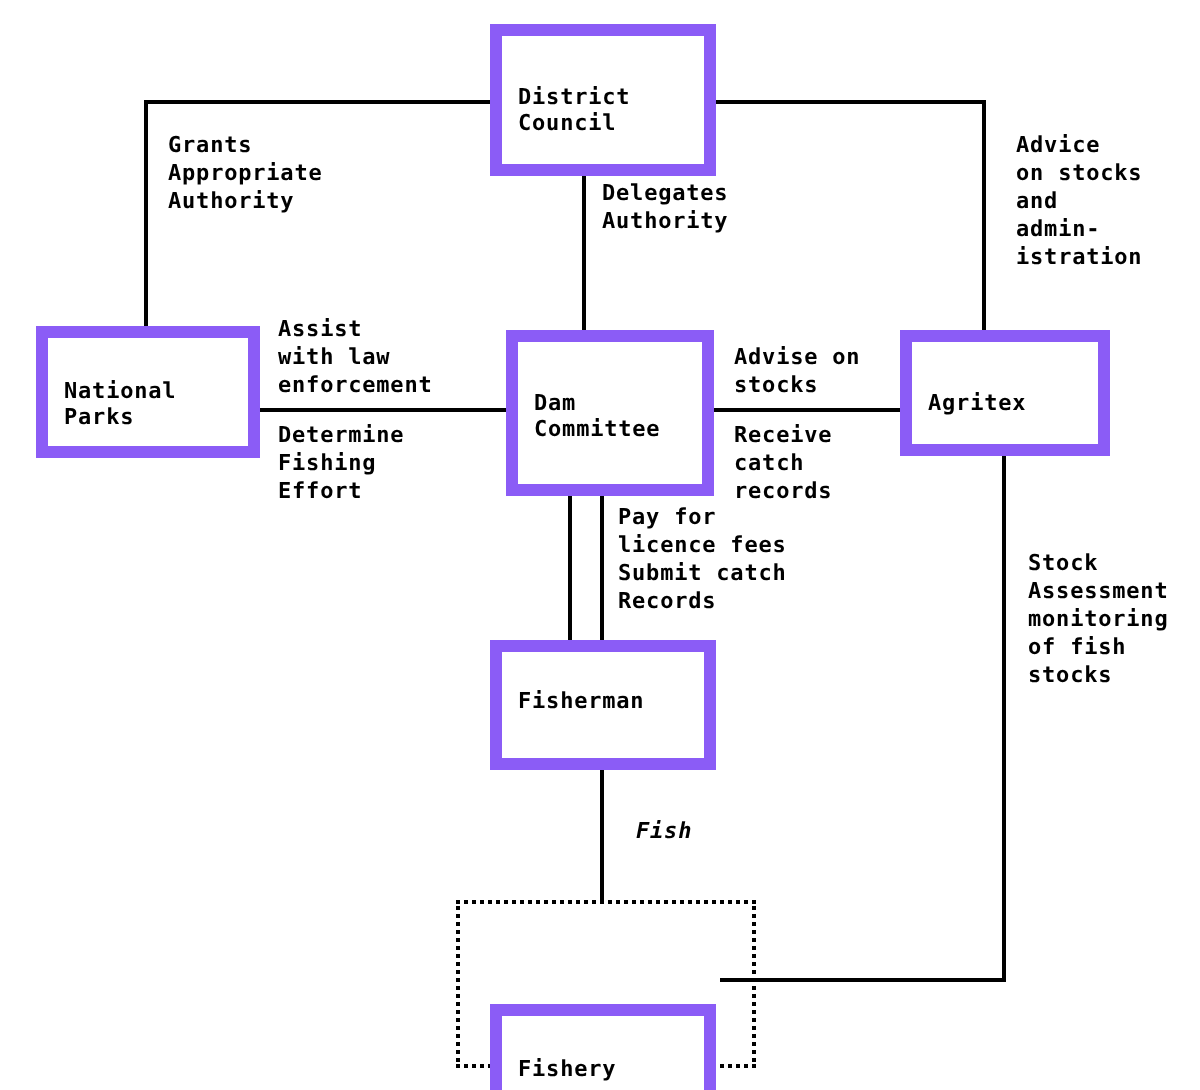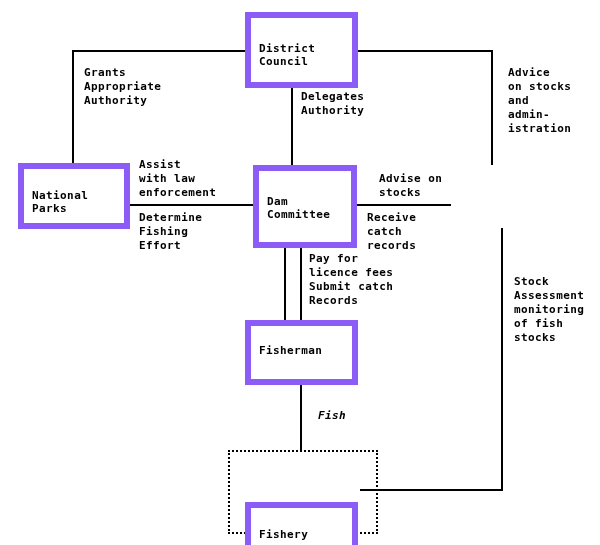--- a/index.html
+++ b/index.html
@@ -100,20 +100,23 @@
   <div class="node" style="left:18px; top:163px; width:112px; height:66px;">
     <span class="node-label lbl-left" style="top:20px;">National
 Parks</span>
   </div>
 
   <div class="node" style="left:253px; top:165px; width:104px; height:83px;">
     <span class="node-label lbl-left" style="top:24px;">Dam
 Committee</span>
   </div>
 
+  <div class="node" style="left:450px; top:165px; width:105px; height:63px;">
+    <span class="node-label lbl-left" style="top:24px;">Agritex</span>
+  </div>
 
   <div class="node" style="left:245px; top:320px; width:113px; height:65px;">
     <span class="node-label lbl-left" style="top:18px;">Fisherman</span>
   </div>
 
   <div class="node" style="left:245px; top:462px; width:113px; height:58px;margin-top:40px;">
     <span class="node-label lbl-left" style="top:20px;">Fishery</span>
   </div>
 
   <span class="edge-label" style="left:84px; top:66px;">Grants
@@ -131,21 +134,21 @@
 
   <span class="edge-label" style="left:139px; top:158px;">Assist
 with law
 enforcement</span>
 
   <span class="edge-label" style="left:139px; top:211px;">Determine
 Fishing
 Effort</span>
 
 
-  <span class="edge-label" style="left:367px; top:172px;margin-left:12px;">Advise on
+  <span class="edge-label" style="left:367px; top:172px;">Advise on
 stocks</span>
 
   <span class="edge-label" style="left:367px; top:211px;">Receive
 catch
 records</span>
 
   <span class="edge-label" style="left:309px; top:252px;">Pay for
 licence fees
 Submit catch
 Records</span>

